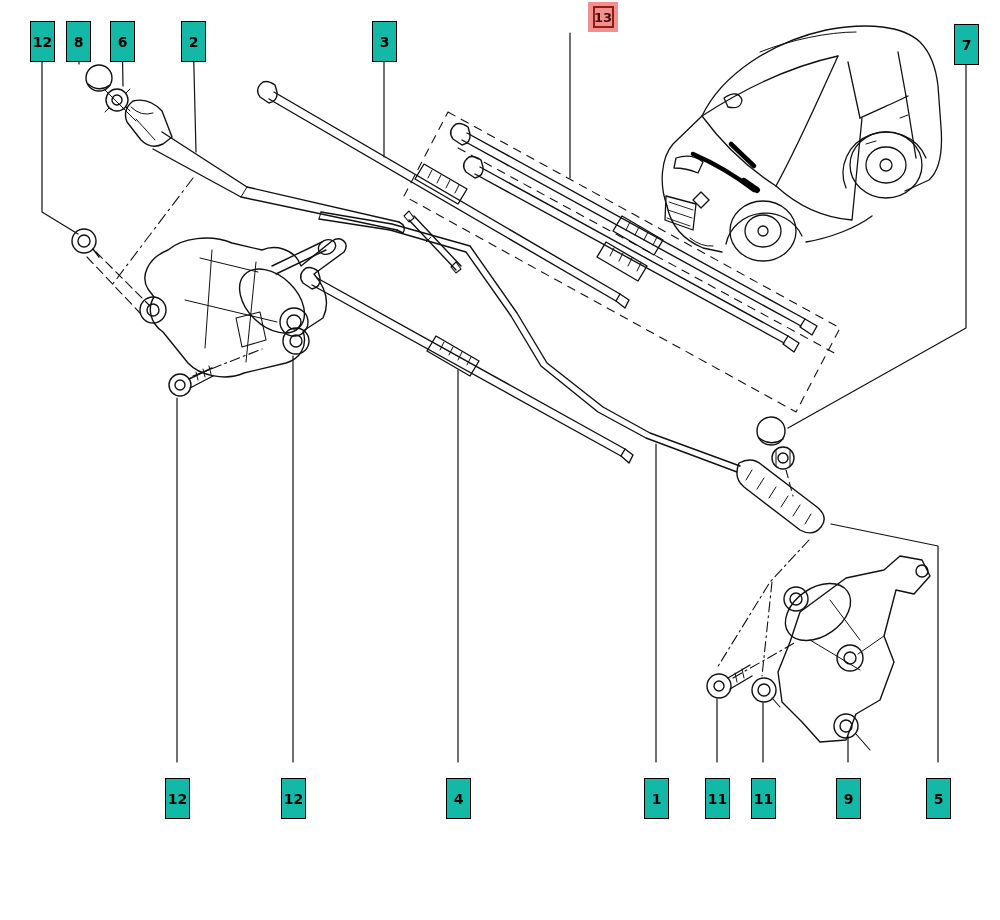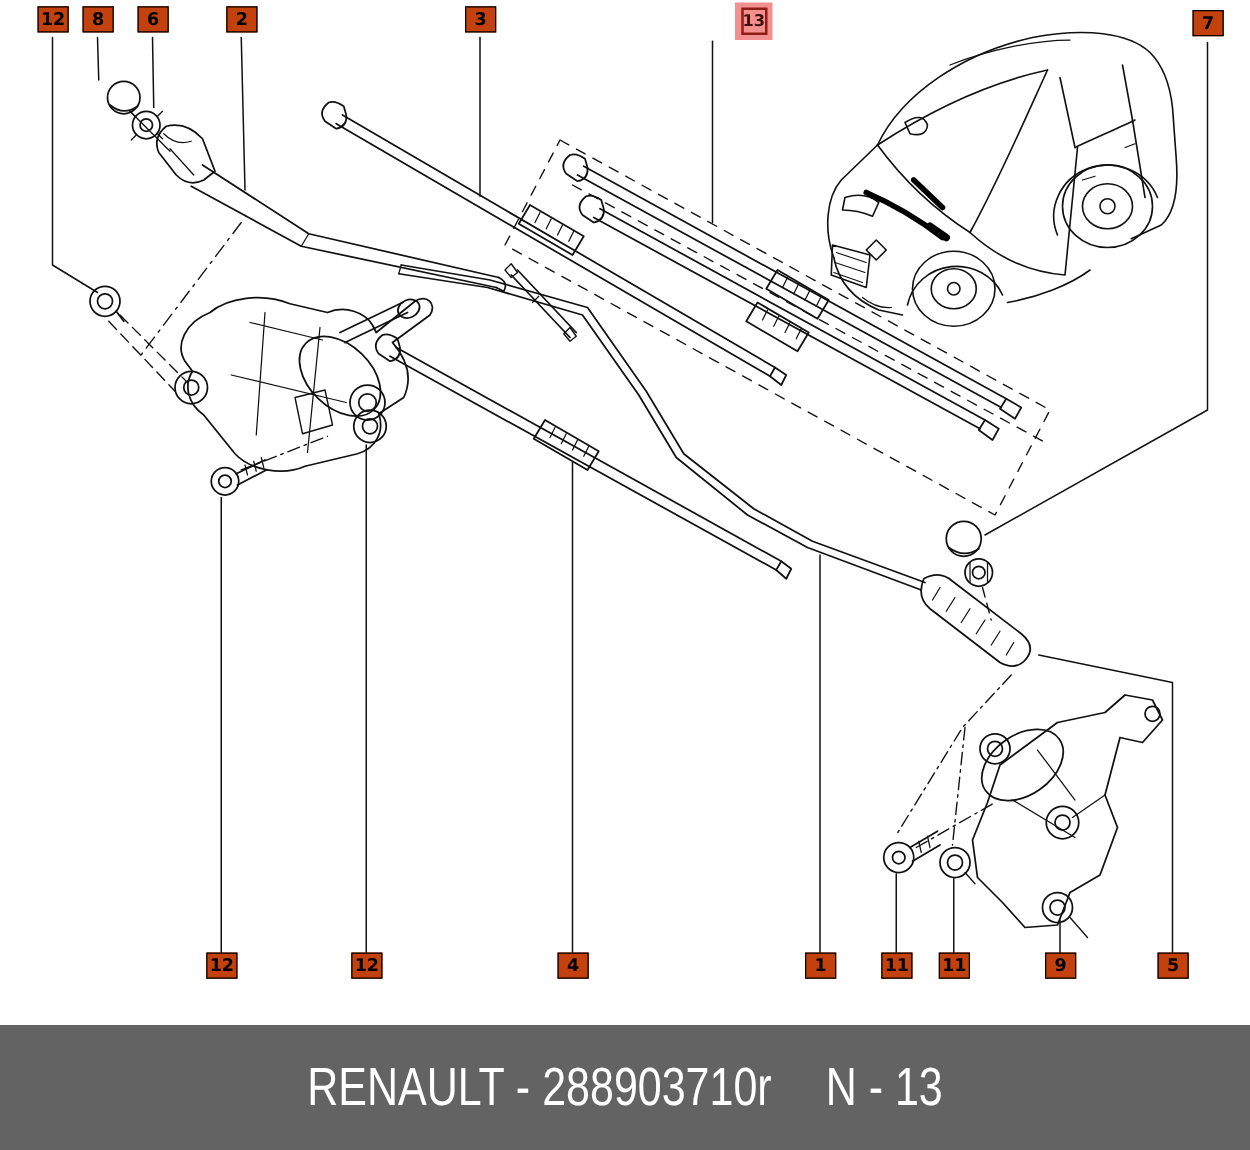--- a/index.html
+++ b/index.html
@@ -1,22 +1,22 @@
 <!DOCTYPE html>
 <html><head>
 <meta charset="utf-8">
 <style>
   html,body{margin:0;padding:0;background:#fff;}
   #stage{position:relative;width:1000px;height:920px;background:#ffffff;overflow:hidden;
          font-family:"DejaVu Sans",sans-serif;}
   #art{position:absolute;left:0;top:0;}
   
-  .co{position:absolute;width:25px;height:21px;background:#c2410c;border:1.5px solid #000;
+  .co{position:absolute;width:25px;height:41px;background:#14b8a6;border:1.5px solid #000;
       box-sizing:border-box;display:flex;align-items:center;justify-content:center;
-      font:bold 14px "DejaVu Sans",sans-serif;color:#000;cursor:pointer;}
+      font:bold 14px "DejaVu Sans",sans-serif;color:#000;cursor:pointer;margin-top:16px;}
   .co-hl-outer{position:absolute;width:30px;height:30px;background:#f2908f;
       display:flex;align-items:center;justify-content:center;cursor:pointer;}
   .co-hl-inner{width:21px;height:22px;border:2px solid #8f1d15;box-sizing:border-box;
       display:flex;align-items:center;justify-content:center;
       font:bold 13px "DejaVu Sans",sans-serif;color:#40100a;}
   
   #footer{position:absolute;left:0;top:820px;width:1000px;height:100px;background:#636363;}
   #footer .inner{height:100%;display:flex;align-items:center;justify-content:center;
       gap:54px;color:#ffffff;font-family:"Liberation Sans",sans-serif;font-size:43px;
       transform:scaleX(0.8);transform-origin:50% 50%;white-space:nowrap;}
@@ -222,20 +222,14 @@
 
   <div class="co" style="left:165px;top:762px">12</div>
   <div class="co" style="left:281px;top:762px">12</div>
   <div class="co" style="left:446px;top:762px">4</div>
   <div class="co" style="left:644px;top:762px">1</div>
   <div class="co" style="left:705px;top:762px">11</div>
   <div class="co" style="left:751px;top:762px">11</div>
   <div class="co" style="left:836px;top:762px">9</div>
   <div class="co" style="left:926px;top:762px">5</div>
 
-  <div id="footer">
-    <div class="inner">
-      <span>RENAULT - 288903710r</span>
-      <span>N - 13</span>
-    </div>
-  </div>
 
 </div>
 
 </body></html>

